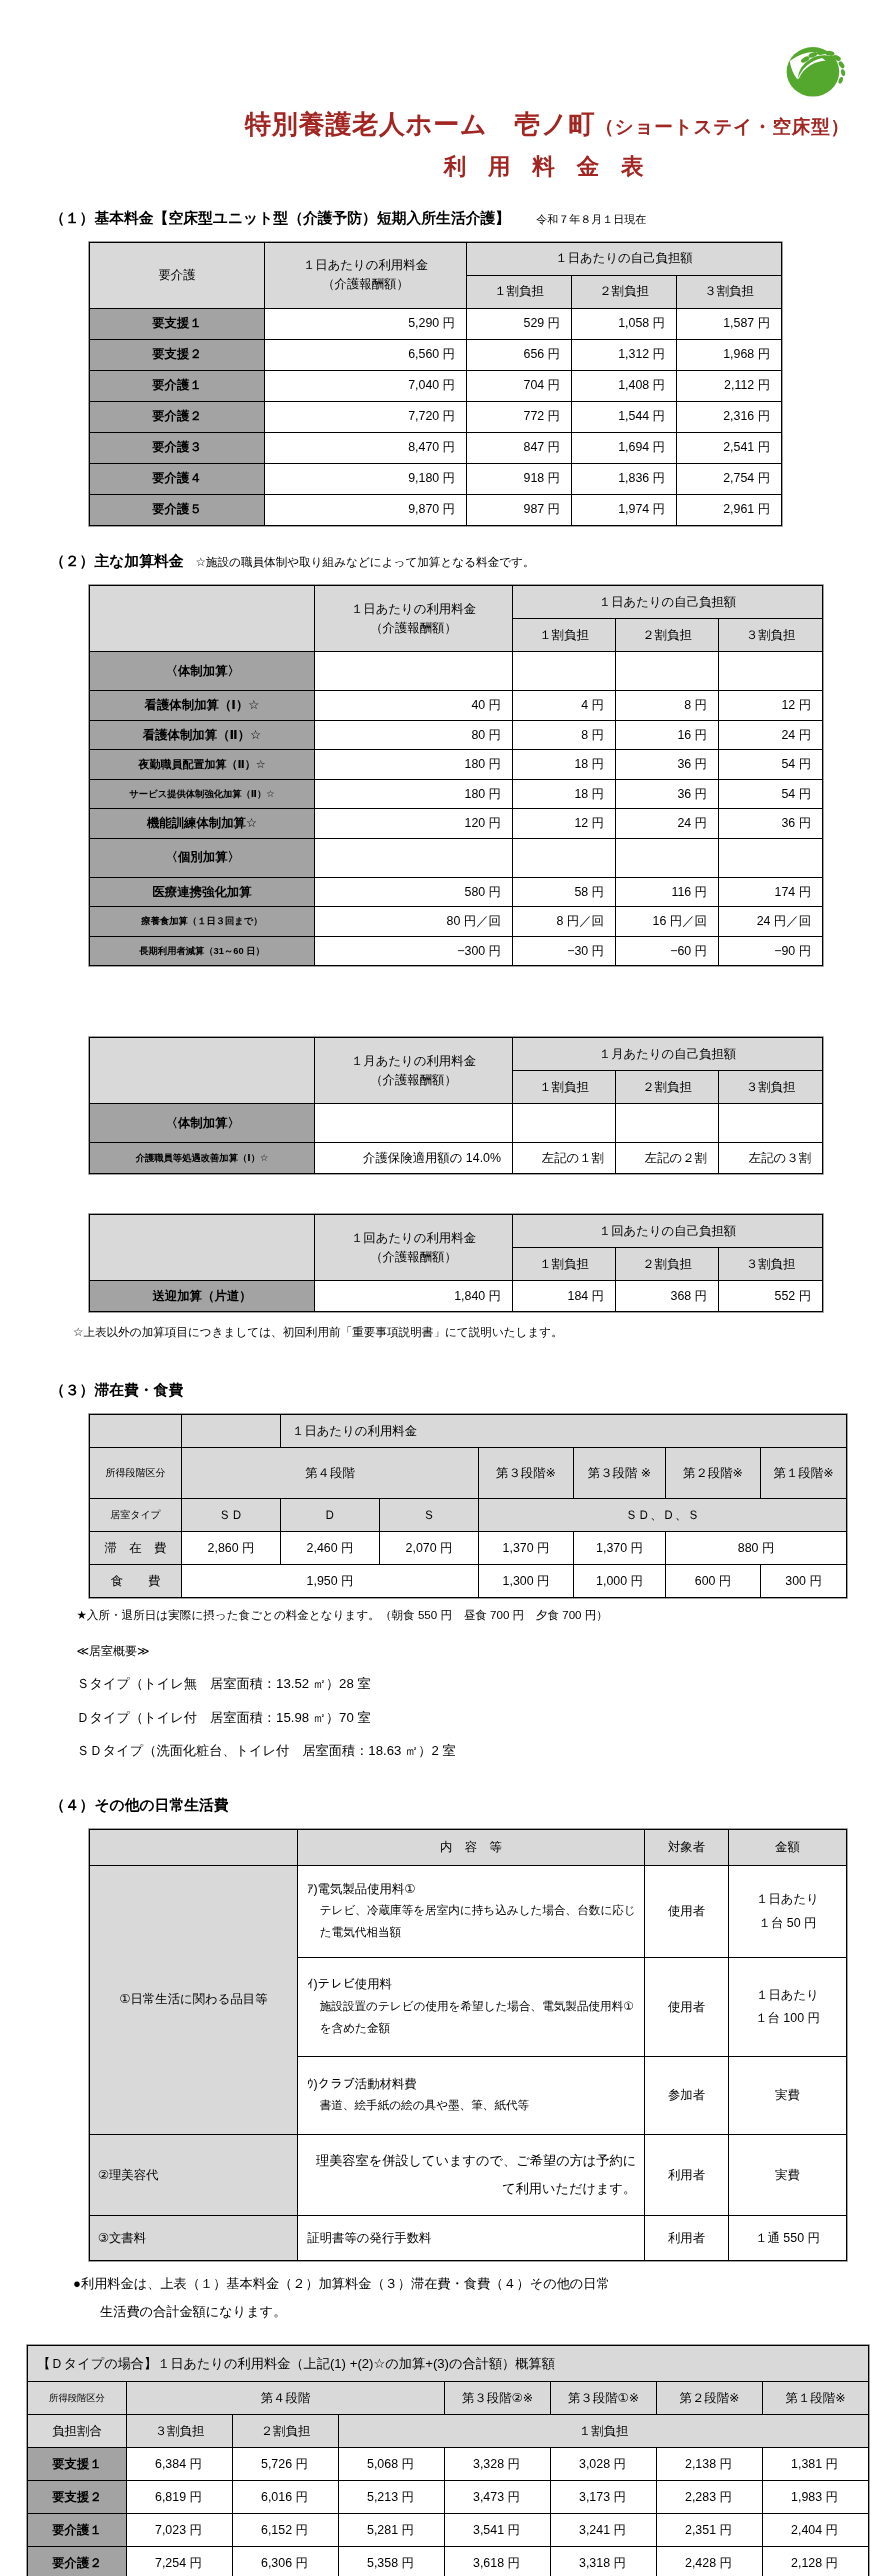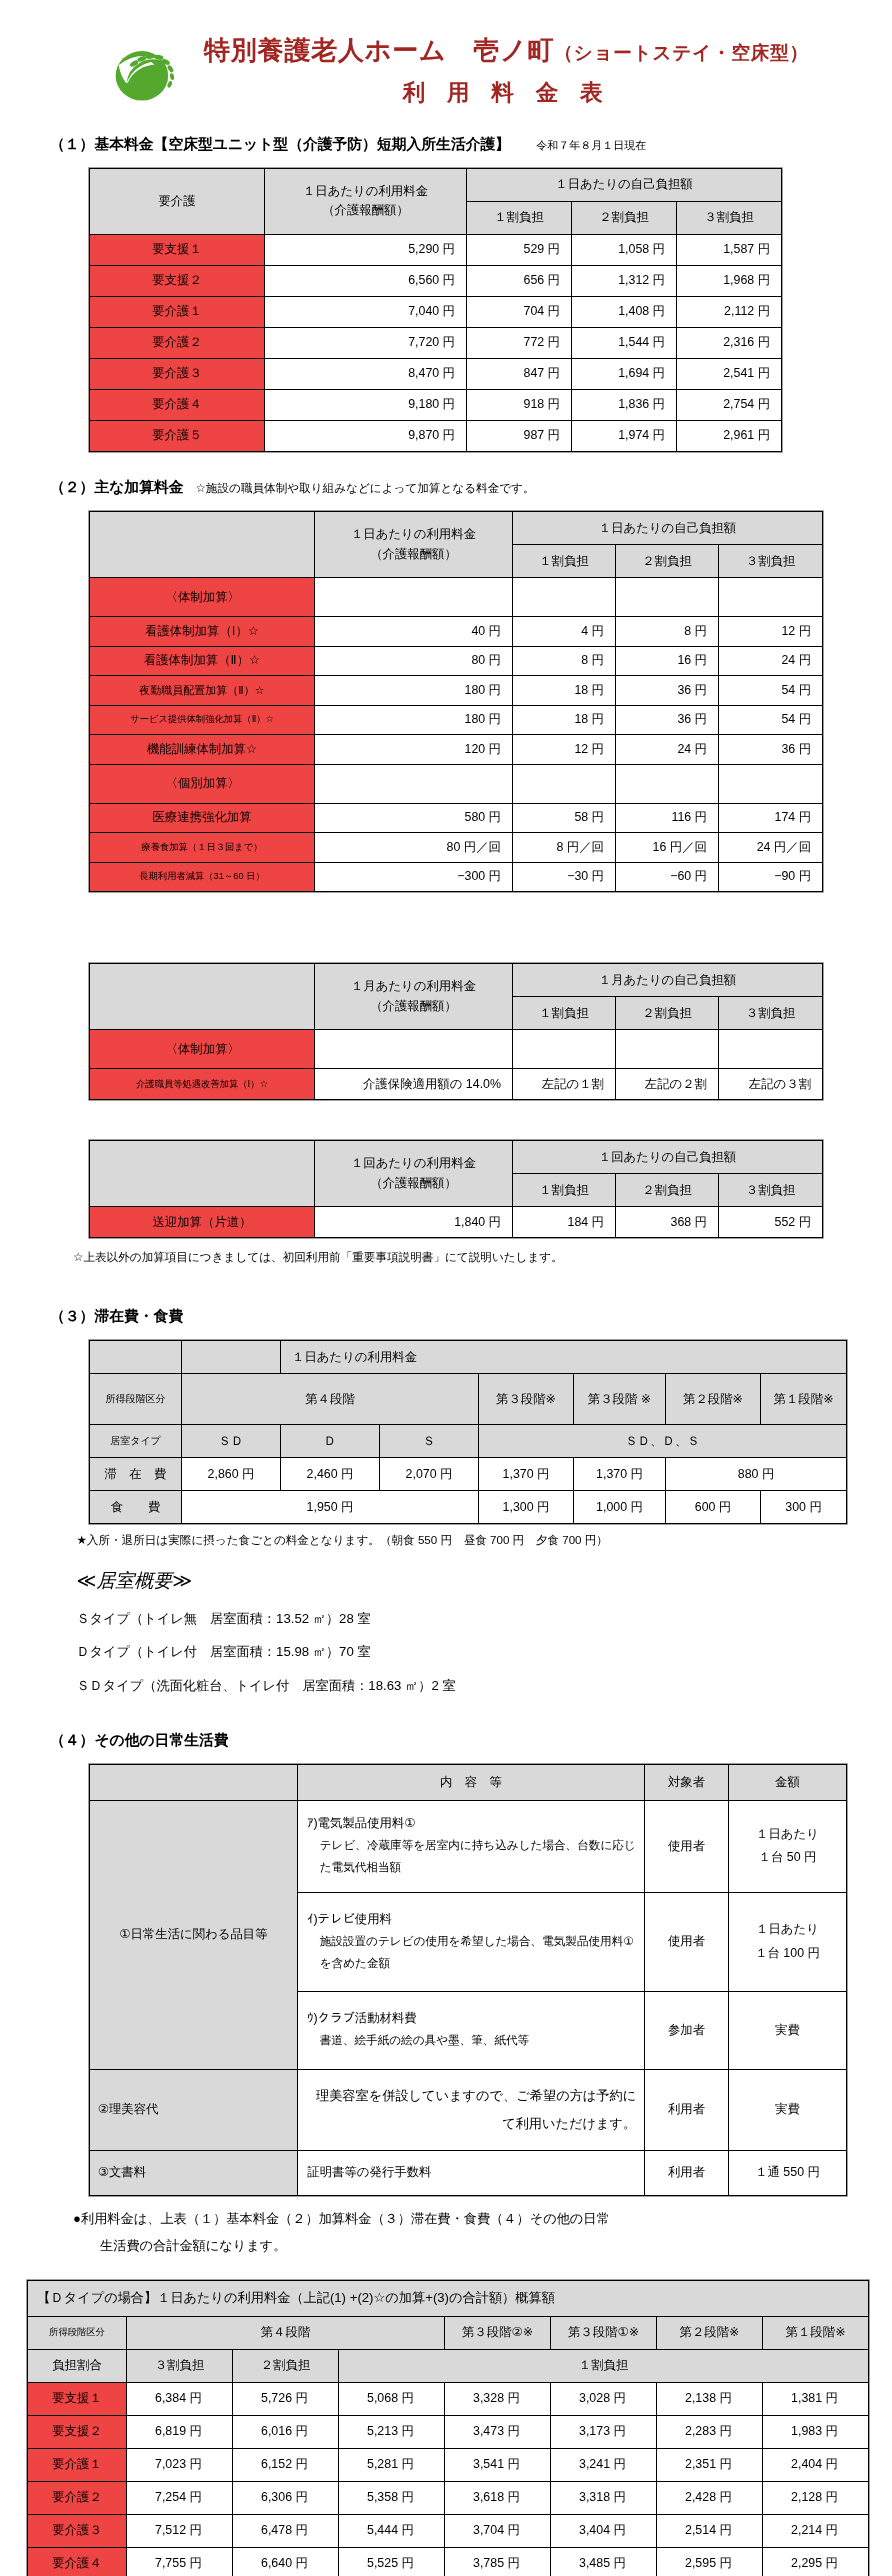--- a/index.html
+++ b/index.html
@@ -1,37 +1,37 @@
 <!DOCTYPE html>
 <html style="font-size:12.4px"><head>
 <meta charset="utf-8">
 <style>
   html,body{margin:0;padding:0;background:#fff;color:#000;}
   body{width:893px;font-family:"Liberation Sans","DejaVu Sans",sans-serif;font-size:12.4px;}
   .page{padding:33px 43px 31px 50px;box-sizing:border-box;}
 
   
-  .hdr{display:flex;align-items:center;margin-left:61px;}
+  .hdr{display:flex;align-items:flex-end;margin-left:61px;flex-direction:column;}
   .logo{width:68px;height:61px;flex:0 0 68px;margin-top:6.2px;}
   .titles{margin-left:25px;}
   .title-main{font-size:26px;font-weight:bold;color:#a12622;letter-spacing:0.8px;white-space:nowrap;}
   .title-paren{font-size:18.6px;font-weight:bold;color:#a12622;}
   .title-sheet{font-size:22.5px;font-weight:bold;color:#a12622;letter-spacing:7.8px;text-align:center;margin-top:9.3px;}
 
   
   .sec-h{font-size:14.8px;font-weight:600;margin:26.4px 0 14px 0;}
   .sec-h .date{font-size:11px;font-weight:400;margin-left:22px;}
   .sec-h .subnote{font-size:11.6px;font-weight:400;margin-left:7.8px;}
 
   
   table{border-collapse:collapse;table-layout:fixed;}
   td,th{border:0.8px solid #000;box-sizing:border-box;font-weight:400;}
   .t{border:1.6px solid #555;box-shadow:0 0 0 0.8px #888;}
   .gray{background:#d9d9d9;}
-  .lbl{background:#ef4444;text-align:center;}
+  .lbl{background:#a3a3a3;text-align:center;font-weight:bold;}
   .val{text-align:right;padding-right:11px;background:#fff;}
 
   
   .fee{margin-left:39px;}
   .fee th{height:33px;font-size:12.4px;}
   .fee .feehead div{line-height:1.55;}
   .fee tbody td{height:31px;font-size:12.4px;}
   .fee td.lbl{padding:0 4.7px;}
   .fee2 tbody td{height:29.5px;}
   .fee tr.sec td{height:39px;}
@@ -62,21 +62,21 @@
   .dsum{margin-left:-23px;}
   .dsum td{height:33px;text-align:center;font-size:12.4px;}
   .dsum .ttl td{height:36px;text-align:left;padding-left:9.3px;font-size:13.2px;}
   .dsum .small-h{font-size:9.3px;}
   .dsum tbody td.val{text-align:center;padding-right:3.1px;}
 
   
   .note{font-size:11.6px;margin:9.3px 0 0 23px;line-height:1.7;}
   .note.indent2{margin-left:50px;}
   .star-note{font-size:11.6px;margin:9.3px 0 0 26.4px;}
-  .room-head{font-size:19px;margin:20px 0 0 26.4px;font-style:italic;}
+  .room-head{font-size:12px;margin:20px 0 0 26.4px;}
   .room-line{font-size:13.2px;margin:15.5px 0 0 26.4px;}
   .gap-lg{margin-top:71px;}
   .gap-md{margin-top:40px;}
 </style>
 </head>
 <body>
 
 <div class="page">
 
   <div class="hdr">

